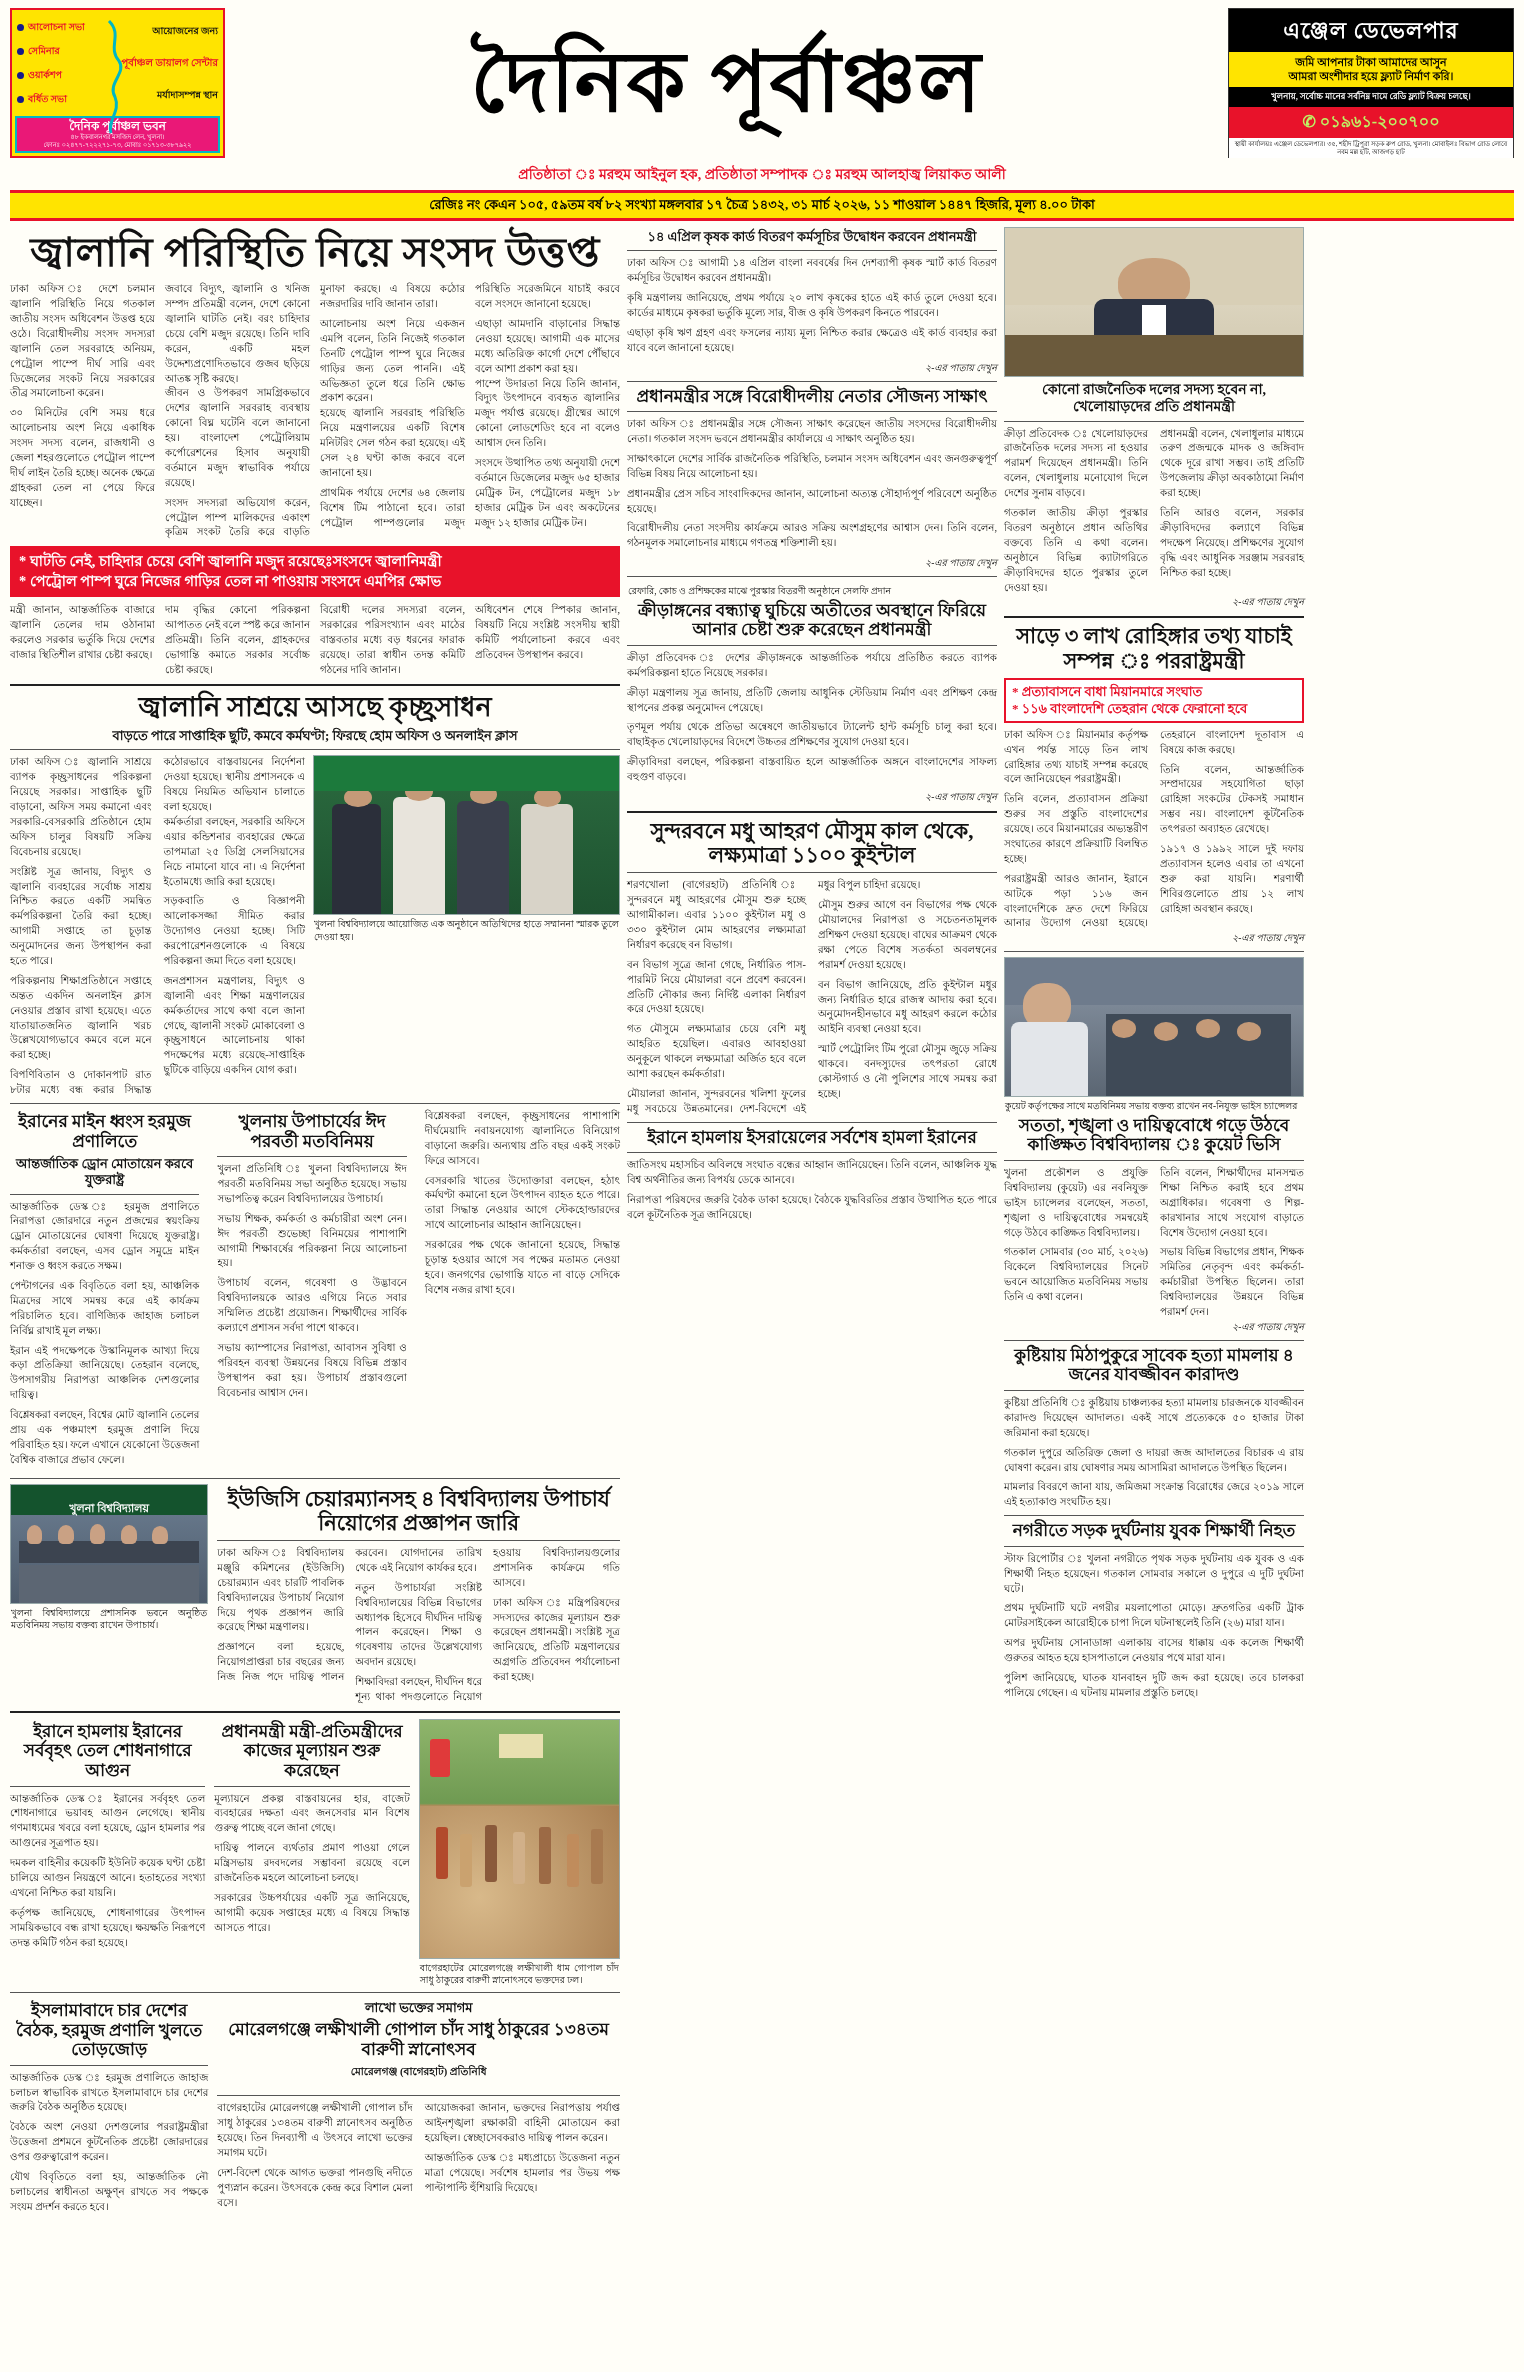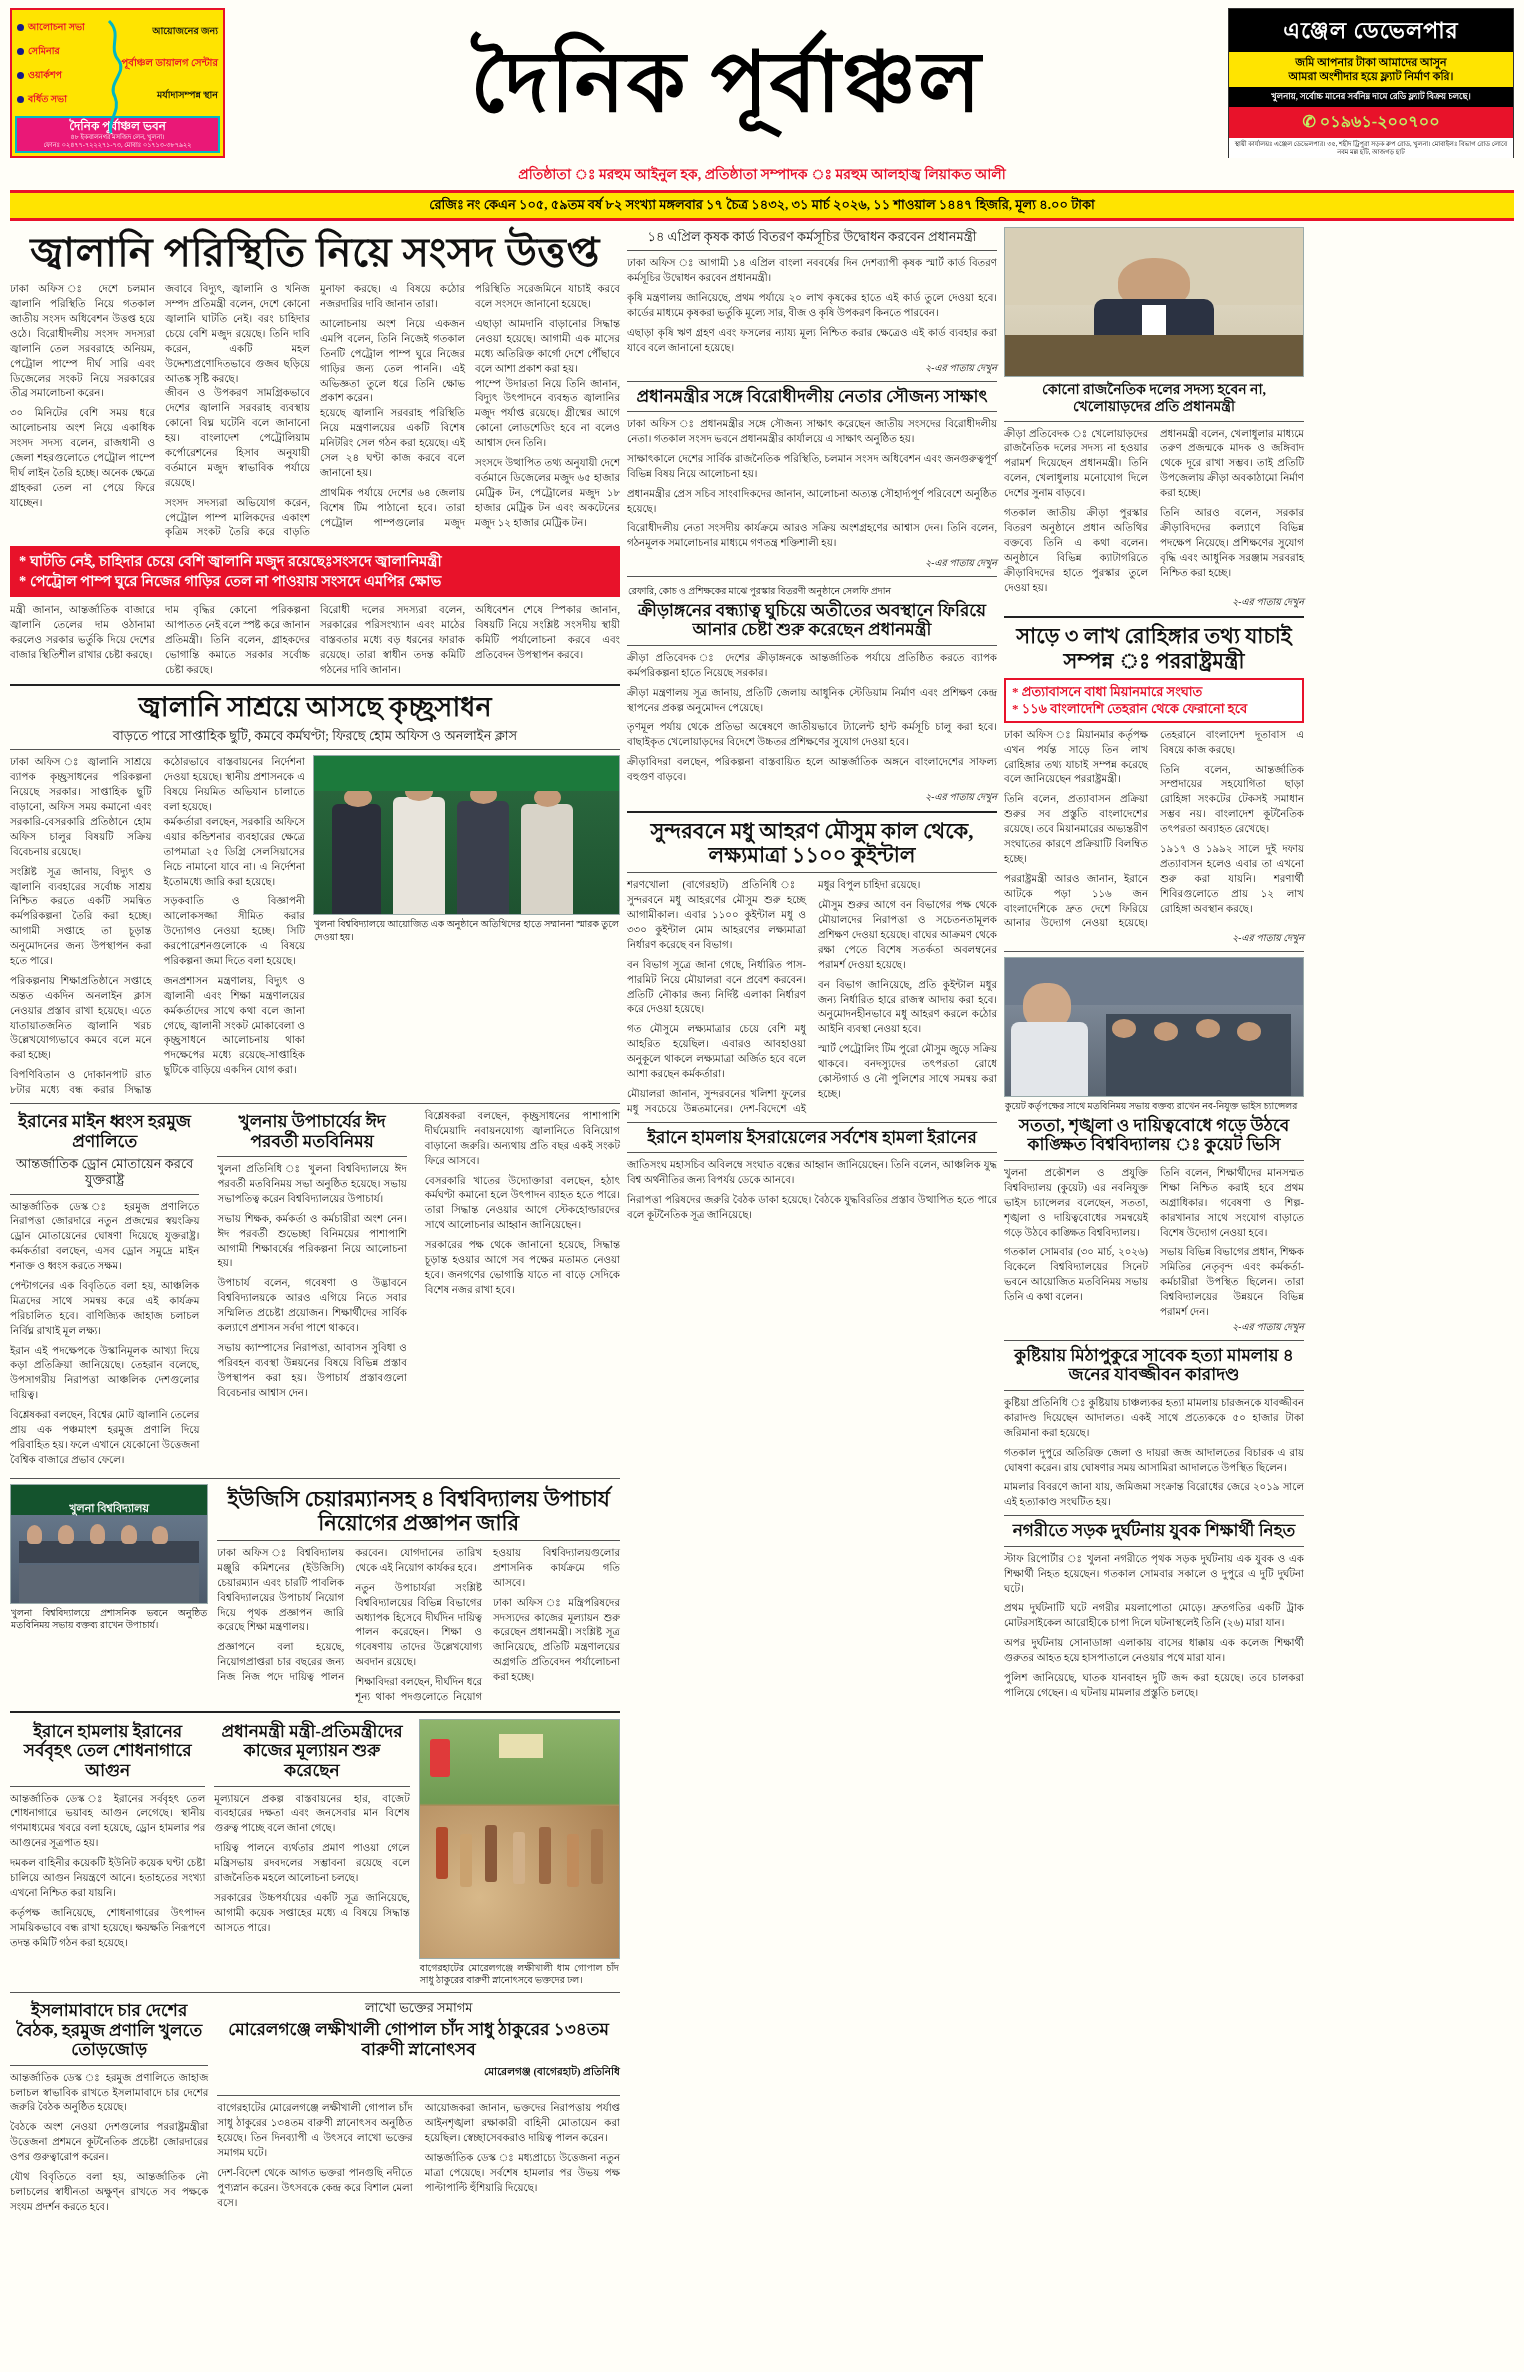--- a/index.html
+++ b/index.html
@@ -52,28 +52,28 @@
   .col-mid  { width:370px; }
   .col-right{ width:300px; }
 
   .hr-thin { border-top:1px solid #555; margin:5px 0; }
   .hr-thick { border-top:2px solid #222; margin:6px 0; }
 
   .lead-head { font-size:40px; font-weight:bold; text-align:center; line-height:1.08; letter-spacing:0.5px; margin:4px 0 8px; }
   .sub-head-lg { font-size:27px; font-weight:bold; text-align:center; line-height:1.12; margin:4px 0 6px; }
   .sub-head-md { font-size:21px; font-weight:bold; text-align:center; line-height:1.15; margin:3px 0 5px; }
   .sub-head-sm { font-size:17px; font-weight:bold; text-align:center; line-height:1.15; margin:3px 0 5px; }
-  .kicker { font-size:13px; font-weight:normal; text-align:center; line-height:1.25; margin:2px 0 4px; }
+  .kicker { font-size:13px; font-weight:bold; text-align:center; line-height:1.25; margin:2px 0 4px; }
 
   .redbox { border:2px solid #e8122a; background:#e8122a; color:#fff; padding:4px 7px; margin:6px 0; }
   .redbox div { font-size:14.5px; font-weight:bold; line-height:1.35; }
   .redbox-white { border:2px solid #e8122a; background:#fff; color:#e8122a; padding:3px 6px; margin:5px 0; }
   .redbox-white div { font-size:13px; font-weight:bold; line-height:1.35; }
 
-  .byline { font-size:10.5px; font-weight:bold; text-align:right; margin-bottom:14px; }
+  .byline { font-size:10.5px; font-weight:bold; text-align:center; margin-bottom:14px; }
 
   .cols2 { column-count:2; column-gap:12px; column-rule:0; }
   .cols3 { column-count:3; column-gap:11px; }
   .cols4 { column-count:4; column-gap:10px; }
   .bodytext { font-size:10.2px; line-height:1.46; text-align:justify; text-justify:inter-word; hyphens:auto; }
   .bodytext p { margin:0 0 5px; }
   .cont { font-size:9.5px; text-align:right; font-style:italic; }
 
   .photo { width:100%; background:#cfd6dc; position:relative; overflow:hidden; border:1px solid #9aa; }
   .caption { font-size:9.3px; line-height:1.35; text-align:justify; padding:3px 1px 0; }

